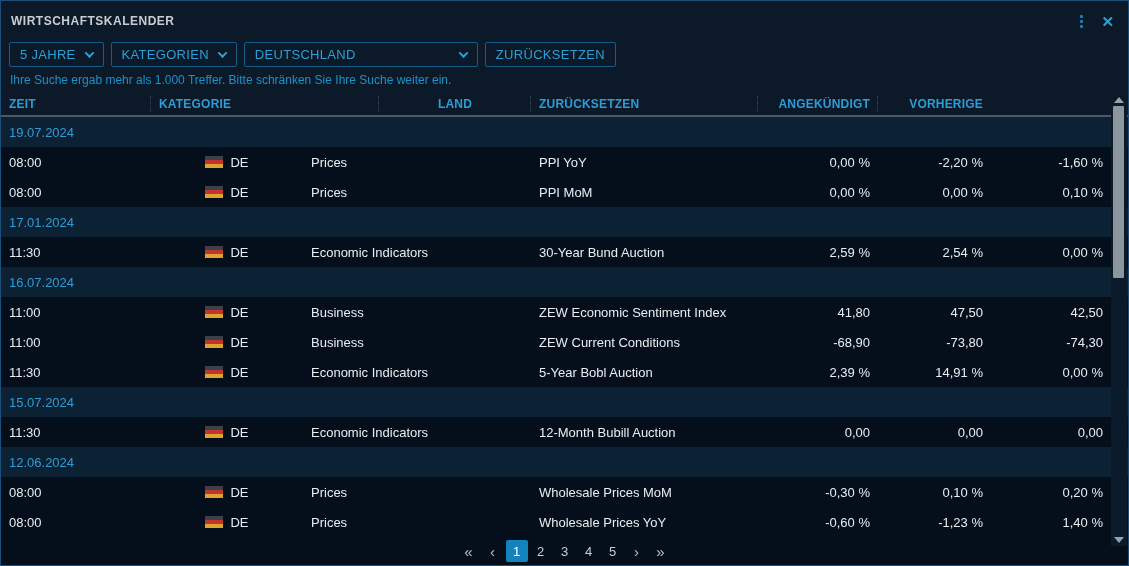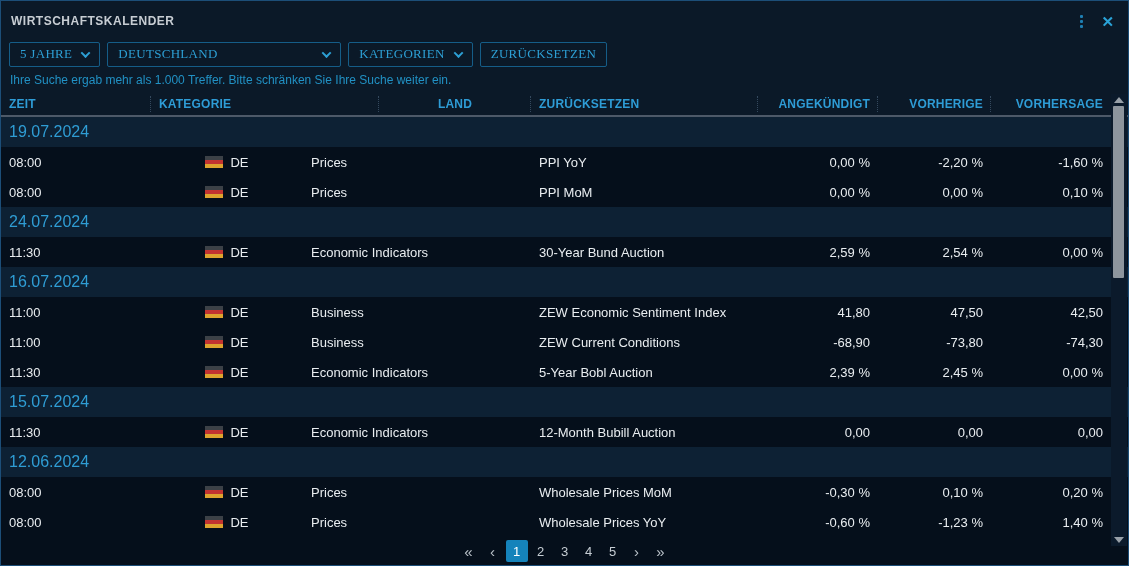--- a/index.html
+++ b/index.html
@@ -16,21 +16,21 @@
   
   .titlebar{height:40px;flex:0 0 40px;display:flex;align-items:center;justify-content:space-between;padding:0 14px 0 10px}
   .title{font-size:12px;font-weight:700;letter-spacing:.5px;color:var(--title-text)}
   .titlebar-icons{display:flex;align-items:center;gap:16px}
   .kebab{display:flex;flex-direction:column;gap:2px;padding:2px;cursor:pointer}
   .kebab i{width:3px;height:3px;background:#1e7fb3;border-radius:1px}
   .close-x{color:#2aa3d8;font-size:15px;font-weight:700;cursor:pointer;line-height:1}
   
   .filters{flex:0 0 26px;display:flex;align-items:center;gap:7px;padding:0 8px}
   .dd,.btn{height:25px;background:transparent;border:1px solid var(--accent-border);
-    color:var(--accent);font-family:Liberation Serif, serif;font-size:13px;
+    color:var(--accent);font-family:Liberation Sans, sans-serif;font-size:13px;
     letter-spacing:.3px;padding:0 10px;display:flex;align-items:center;gap:10px;
     border-radius:2px;cursor:pointer}
   .dd-wide{width:234px;justify-content:space-between}
   .chev{width:7px;height:7px;border-right:2px solid var(--accent);border-bottom:2px solid var(--accent);
     transform:rotate(45deg) translate(-1px,-1px);flex:0 0 auto}
   
   .notice{flex:0 0 26px;display:flex;align-items:center;padding:0 9px;font-size:12px;color:var(--notice-text)}
   
   .thead{flex:0 0 24px;display:flex;padding-right:17px;
     border-bottom:2px solid var(--head-underline);font-size:12px;font-weight:700;
@@ -40,21 +40,21 @@
   .c0{width:150px;padding-left:8px}
   .c1{width:152px;justify-content:center}
   .c2{width:228px;padding-left:8px}
   .c3{width:227px;padding-left:8px}
   .c4{width:120px;justify-content:flex-end;padding-right:8px}
   .c5{width:113px;justify-content:flex-end;padding-right:8px}
   .c6{flex:1;justify-content:flex-end;padding-right:8px}
   
   .tbody{flex:0 0 420px;display:flex;flex-direction:column}
   .group-row{height:30px;flex:0 0 30px;display:flex;align-items:center;background:var(--group-bg);
-    color:var(--date-text);font-size:16px;padding-left:8px}
+    color:var(--date-text);font-size:13px;padding-left:8px}
   .data-row{height:30px;flex:0 0 30px;display:flex;align-items:flex-end;background:var(--row-bg);
     color:var(--text);font-size:13px;padding-right:17px}
   .cell{height:100%;display:flex;align-items:center}
   .flag{width:18px;height:12px;display:inline-flex;flex-direction:column;margin-right:7px;flex:0 0 auto}
   .flag i{flex:1}
   .flag .f1{background:#3c4147}.flag .f2{background:#c23431}.flag .f3{background:#dda42e}
   
   .pagination{flex:1;display:flex;align-items:center;justify-content:center;gap:2px;background:var(--row-bg)}
   .page,.pnav{min-width:22px;height:22px;display:flex;align-items:center;justify-content:center;
     font-size:13px;color:var(--page-text);cursor:pointer;border-radius:2px;padding:0 2px}
@@ -82,41 +82,40 @@
         </div>
       <span class="close-x">✕</span>
     </div>
   </div>
 
   <div class="filters">
     <button class="dd">
       <span>5 JAHRE</span>
       <span class="chev"></span>
     </button>
+    <button class="dd">
+      <span>KATEGORIEN</span>
+      <span class="chev"></span>
+    </button>
     <button class="dd dd-wide">
       <span>DEUTSCHLAND</span>
-      <span class="chev"></span>
-    </button>
-    <button class="dd">
-      <span>KATEGORIEN</span>
       <span class="chev"></span>
     </button>
     <button class="btn">ZURÜCKSETZEN</button>
   </div>
 
   <div class="notice">Ihre Suche ergab mehr als 1.000 Treffer. Bitte schränken Sie Ihre Suche weiter ein.</div>
 
   <div class="thead">
     <div class="th c0">ZEIT</div>
     <div class="th c2">KATEGORIE</div>
     <div class="th c1">LAND</div>
     <div class="th c3">ZURÜCKSETZEN</div>
     <div class="th c4">ANGEKÜNDIGT</div>
     <div class="th c5">VORHERIGE</div>
-    <div class="th c6">VORHERSAGE</div>
   </div>
 
   <div class="tbody" id="tbody">
       <div class="group-row">19.07.2024</div>
       <div class="data-row">
         <div class="cell c0">08:00</div>
         <div class="cell c1">
           <span class="flag">
             <i class="f1"></i>
             <i class="f2"></i>
@@ -139,21 +138,21 @@
             <i class="f3"></i>
           </span>
           <span>DE</span>
         </div>
         <div class="cell c2">Prices</div>
         <div class="cell c3">PPI MoM</div>
         <div class="cell c4">0,00 %</div>
         <div class="cell c5">0,00 %</div>
         <div class="cell c6">0,10 %</div>
       </div>
-      <div class="group-row">24.07.2024</div>
+      <div class="group-row">17.01.2024</div>
       <div class="data-row">
         <div class="cell c0">11:30</div>
         <div class="cell c1">
           <span class="flag">
             <i class="f1"></i>
             <i class="f2"></i>
             <i class="f3"></i>
           </span>
           <span>DE</span>
         </div>
@@ -202,21 +201,21 @@
           <span class="flag">
             <i class="f1"></i>
             <i class="f2"></i>
             <i class="f3"></i>
           </span>
           <span>DE</span>
         </div>
         <div class="cell c2">Economic Indicators</div>
         <div class="cell c3">5-Year Bobl Auction</div>
         <div class="cell c4">2,39 %</div>
-        <div class="cell c5">2,45 %</div>
+        <div class="cell c5">14,91 %</div>
         <div class="cell c6">0,00 %</div>
       </div>
       <div class="group-row">15.07.2024</div>
       <div class="data-row">
         <div class="cell c0">11:30</div>
         <div class="cell c1">
           <span class="flag">
             <i class="f1"></i>
             <i class="f2"></i>
             <i class="f3"></i>

